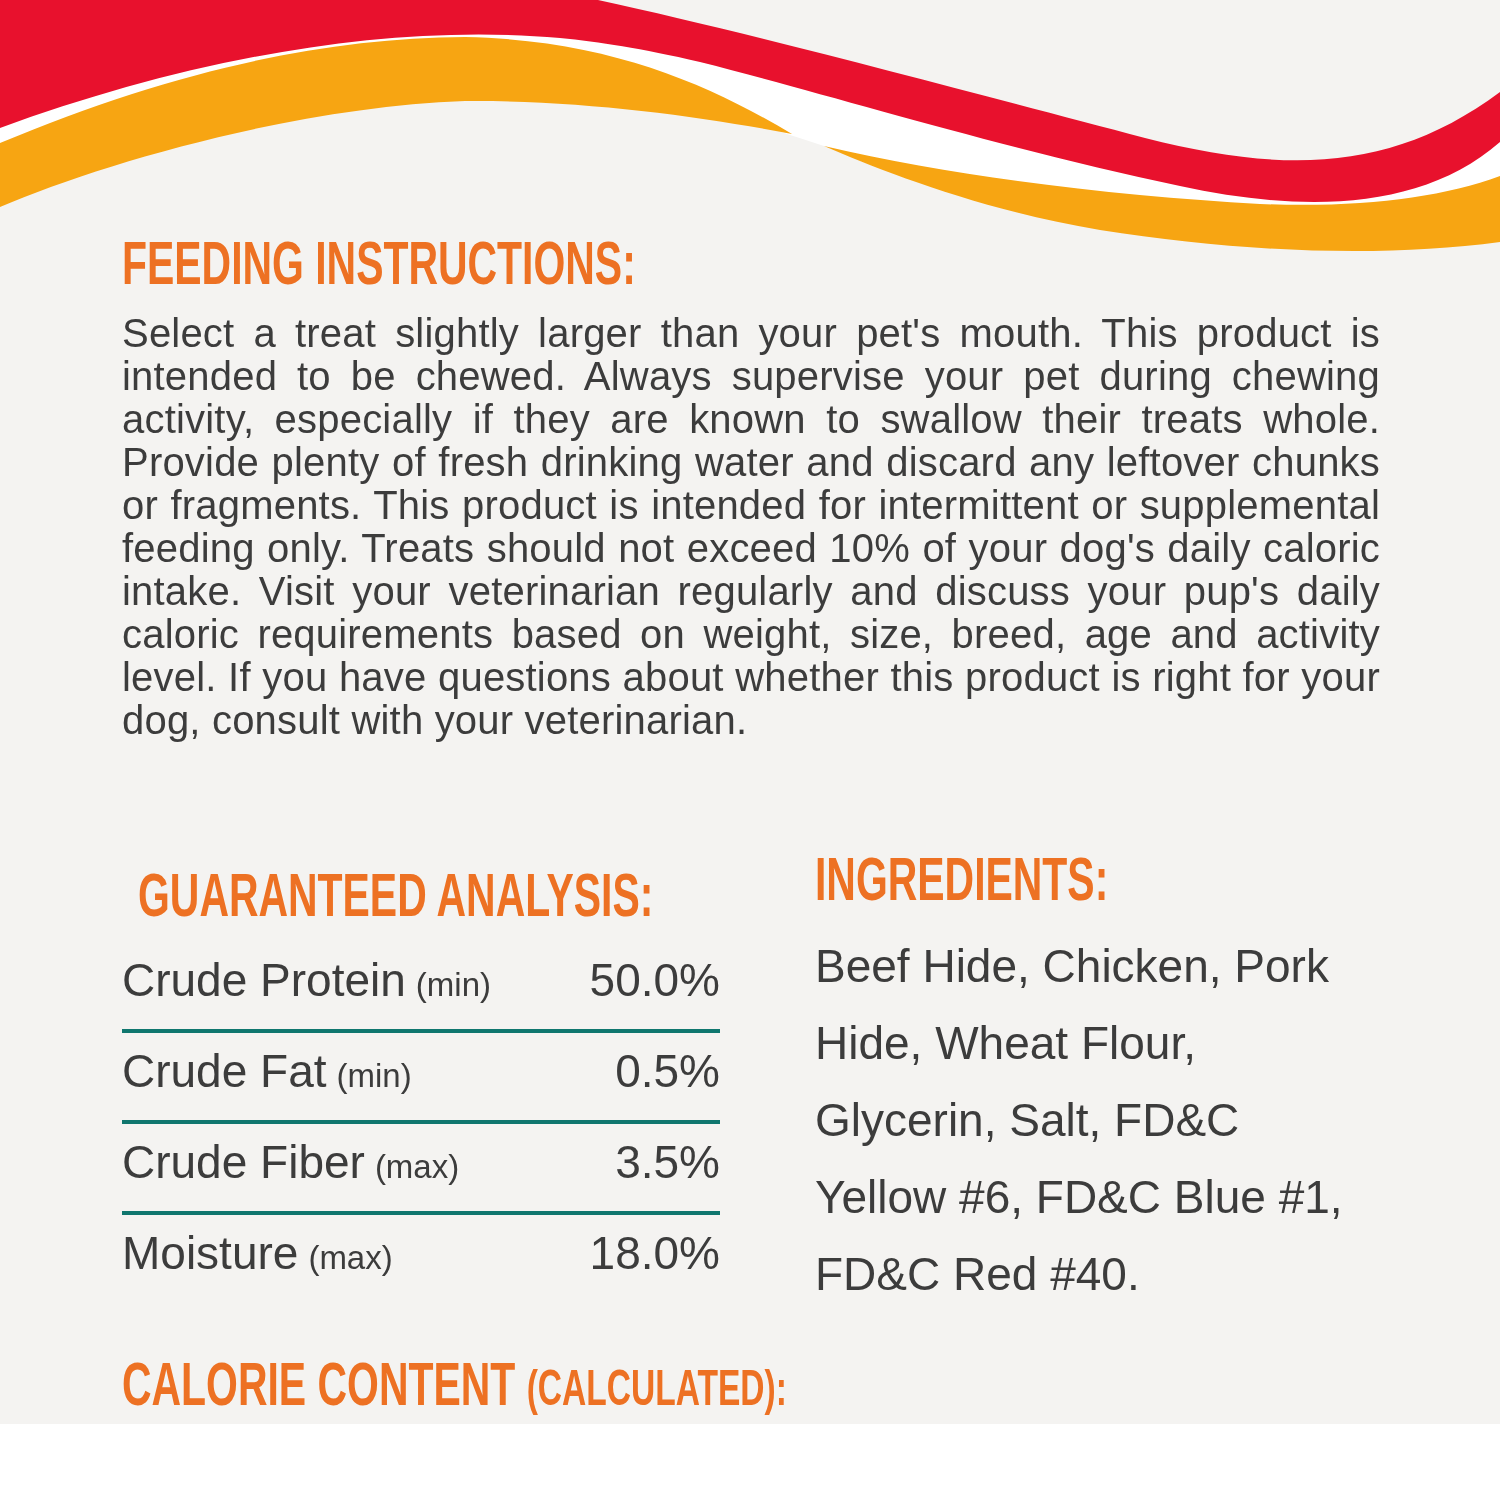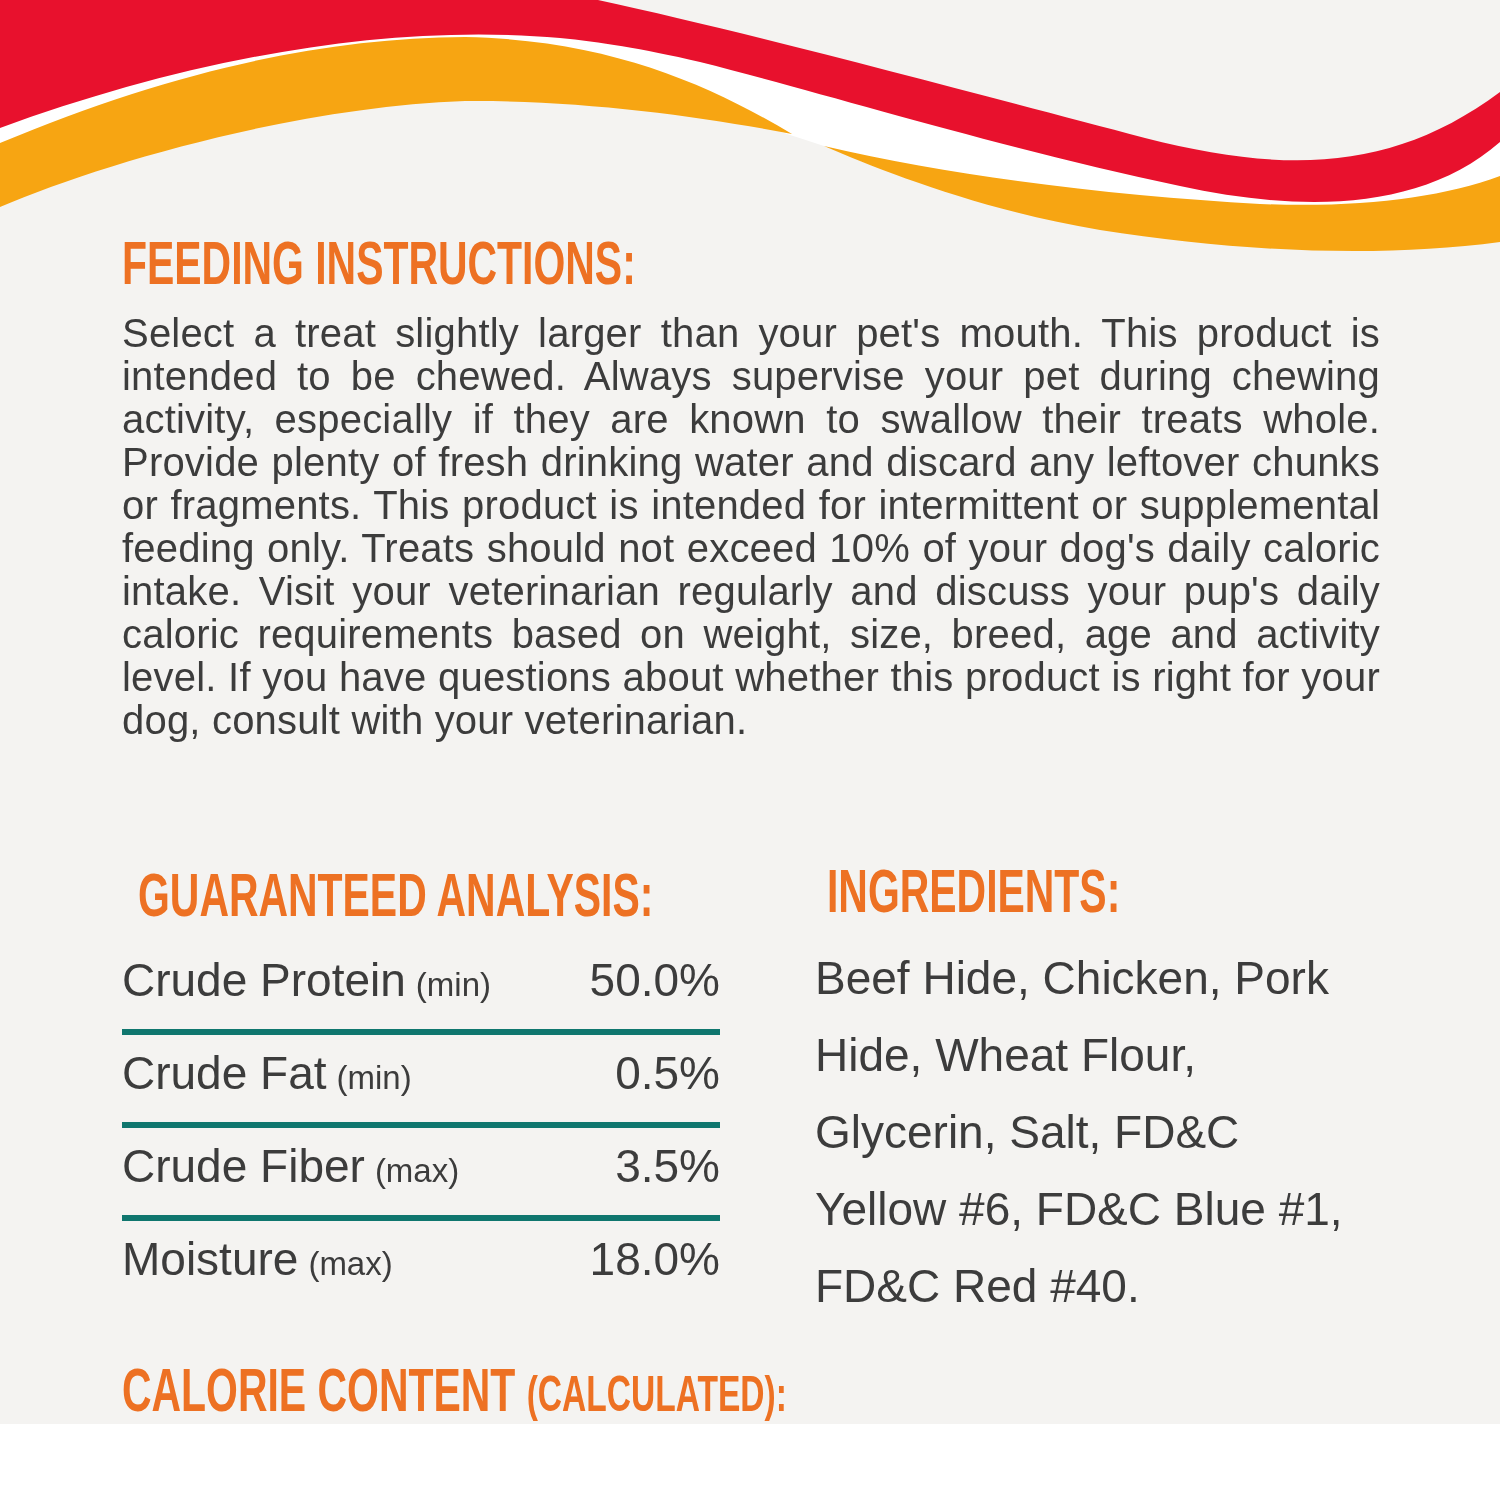--- a/index.html
+++ b/index.html
@@ -65,21 +65,21 @@
   .table {
     margin-top: 16px;
   }
   .row {
     display: flex;
     justify-content: space-between;
     align-items: baseline;
     padding: 11px 0 22px 0;
     color: #3c3c3c;
   }
-  .row + .row { border-top: 6px solid #0f766e; }
+  .row + .row { border-top: 4px solid #0f766e; }
   .nutrient { font-size: 46px; }
   .nutrient .q { font-size: 33px; margin-left: 10px; }
   .val { font-size: 46px; }
 
   .cal-heading { }
   .cal-line {
     margin-top: 30px;
     color: #4c1d95;
     font-size: 46px;
     white-space: nowrap;
@@ -152,19 +152,19 @@
     <h2 class="hd cal-heading" style="color:#ed7123; margin-bottom:0;">
       <span class="squeeze"><span>CALORIE CONTENT</span>&nbsp;<span class="qualifier">(CALCULATED):</span></span>
     </h2>
 
     <div class="cal-line">
       <span>2,900 ME kcal/kg</span><span class="note">(55 ME kcal/treat)</span>
     </div>
   </section>
 
   <section class="ingredients">
-    <h2 class="hd" style="color:#ed7123; margin:12px;">
+    <h2 class="hd" style="color:#ed7123; margin:0;">
       <span class="squeeze">INGREDIENTS:</span>
     </h2>
     <p class="body">Beef Hide, Chicken, Pork Hide, Wheat Flour, Glycerin, Salt, FD&amp;C Yellow #6, FD&amp;C Blue #1, FD&amp;C Red #40.</p>
   </section>
 
 </div>
 
 </body></html>

